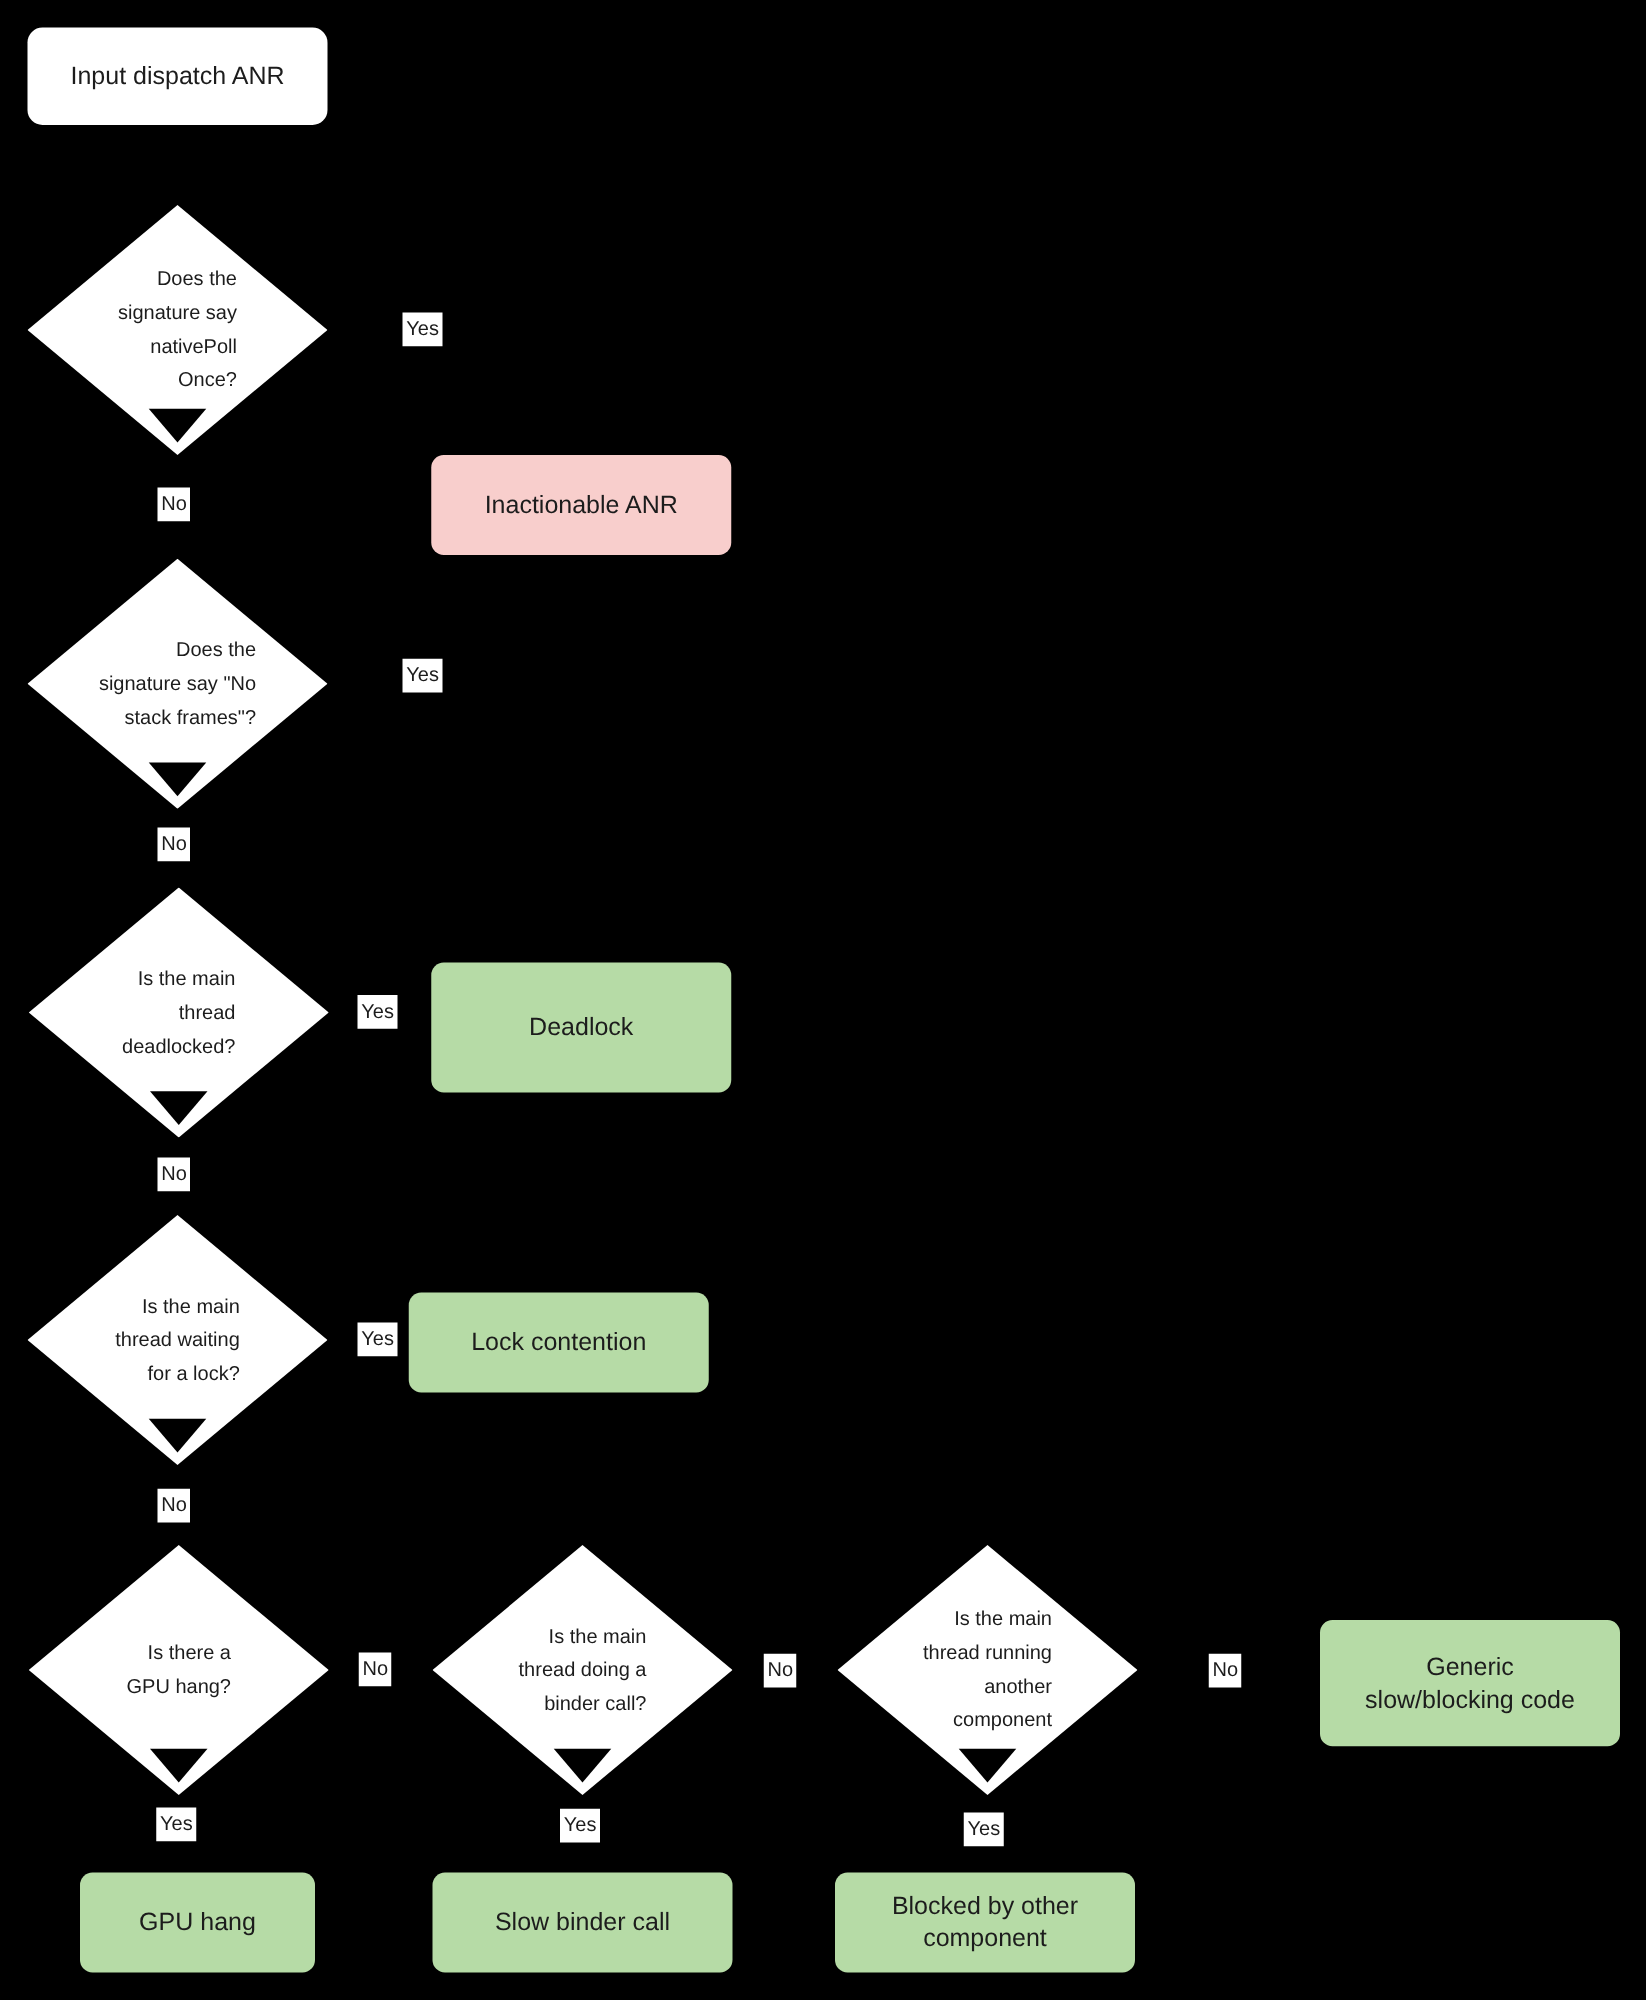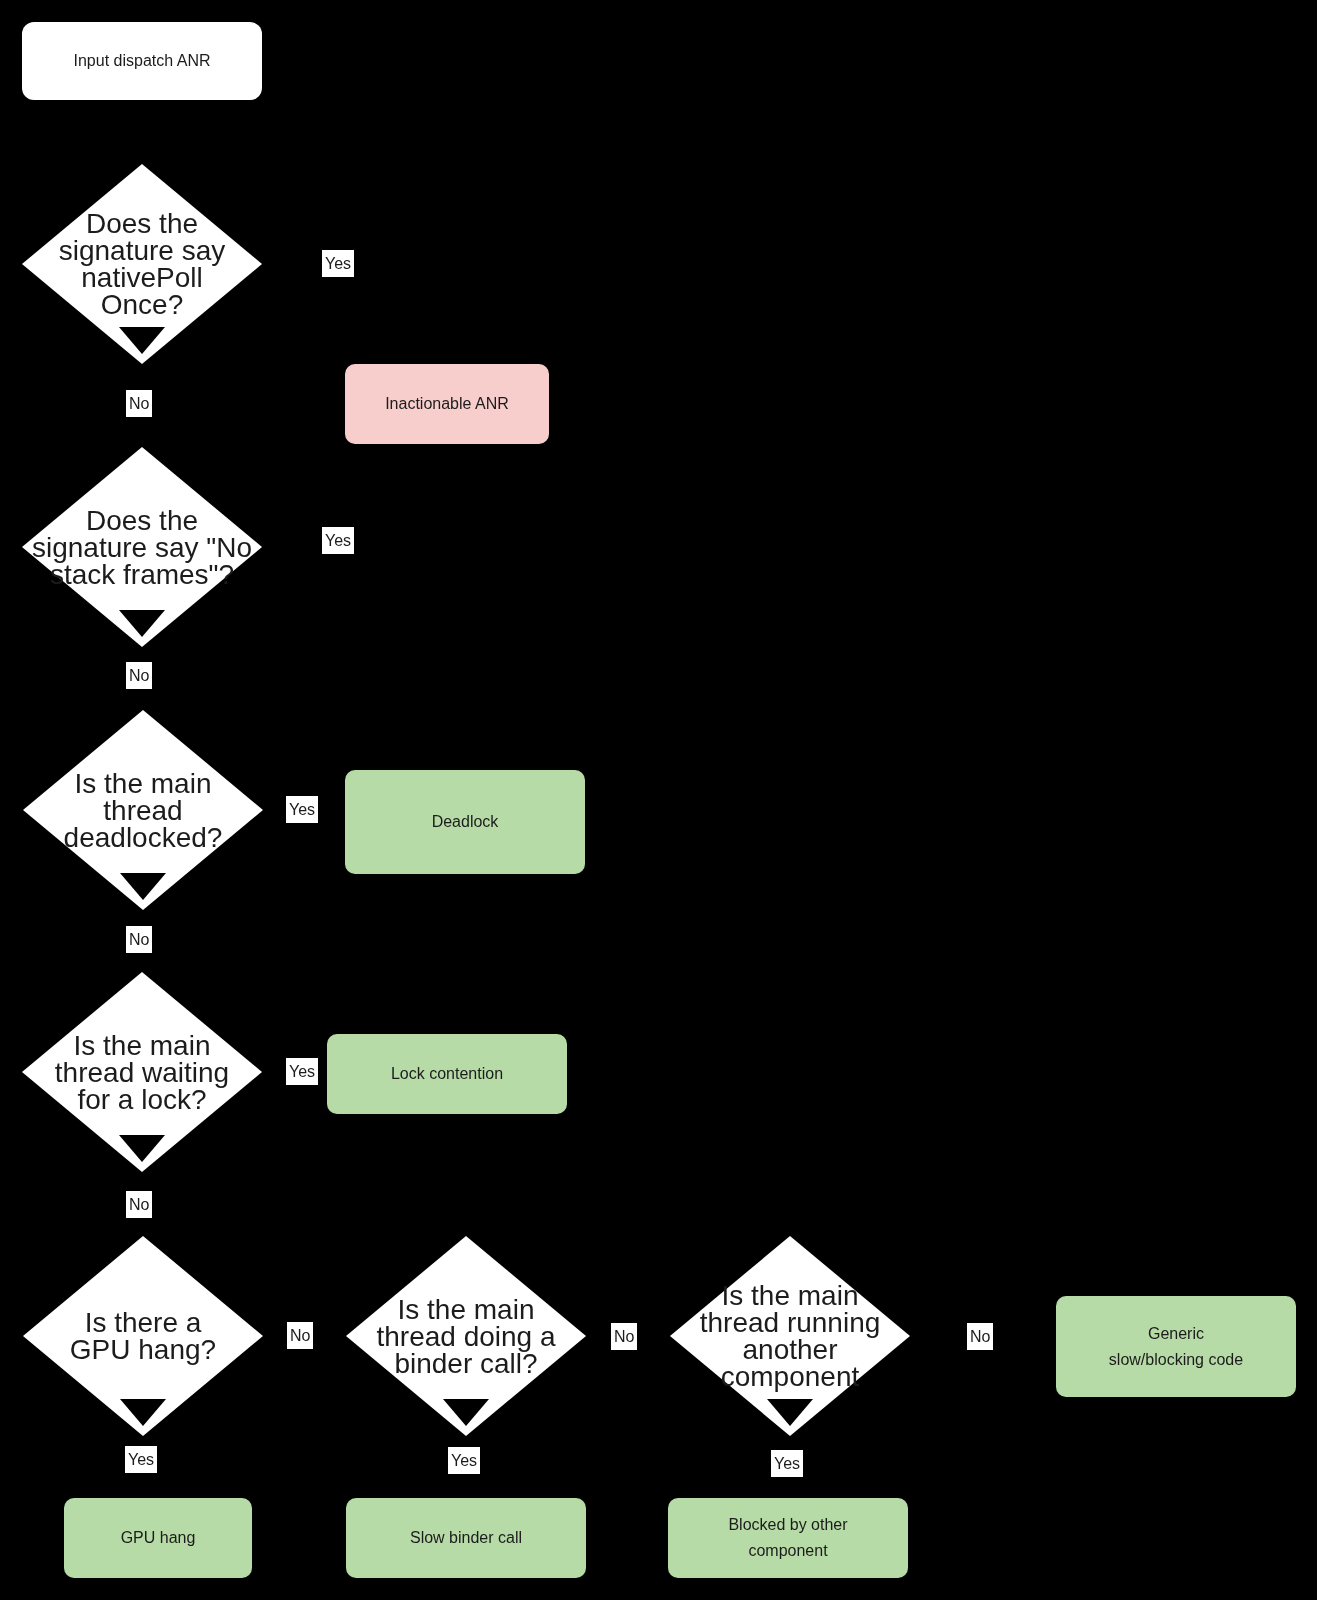--- a/index.html
+++ b/index.html
@@ -15,21 +15,21 @@
     overflow: hidden;
     color: var(--text, #1c1c1c);
   }
   .node {
     position: absolute;
     display: flex;
     align-items: center;
     justify-content: center;
     text-align: center;
     white-space: pre-line;
-    font-size: 16px;
+    font-size: 20px;
     line-height: 26px;
     border-radius: 10px;
     box-sizing: border-box;
   }
   .start-node  { background: var(--node-fill, #fff); border-radius: 12px; }
   .outcome-good { background: var(--outcome-green, #b6dba6); }
   .outcome-bad  { background: var(--outcome-pink, #f8cecc); }
   .diamond {
     position: absolute;
     width: 240px;
@@ -42,23 +42,23 @@
     display: block;
   }
   .dfill { fill: var(--node-fill, #fff); }
   .notch { fill: var(--canvas-bg, #000); }
   .dtext {
     position: absolute;
     inset: 0;
     display: flex;
     align-items: center;
     justify-content: center;
-    text-align: center;
+    text-align: right;
     white-space: pre-line;
-    font-size: 28px;
+    font-size: 16px;
     line-height: 27px;
   }
   .edge-label {
     position: absolute;
     background: var(--label-bg, #fff);
     color: var(--text, #1c1c1c);
     font-size: 16px;
     line-height: 27px;
     padding: 0 3px;
     white-space: nowrap;
@@ -135,21 +135,21 @@
     <svg viewBox="0 0 240 200">
       <polygon class="dfill" points="120,0 240,100 120,200 0,100"></polygon>
       <polygon class="notch" points="97,163 143,163 120,190"></polygon>
     </svg>
     <div class="dtext">Is the main
 thread running
 another
 component</div>
   </div>
 
-  <div class="node outcome-bad" style="left:345px; top:364px; width:204px; height:80px;">Inactionable ANR</div>
+  <div class="node outcome-bad" style="left:345px; top:364px; width:240px; height:80px;">Inactionable ANR</div>
 
   <div class="node outcome-good" style="left:345px; top:770px; width:240px; height:104px;">Deadlock</div>
 
   <div class="node outcome-good" style="left:327px; top:1034px; width:240px; height:80px;">Lock contention</div>
 
   <div class="node outcome-good" style="left:1056px; top:1296px; width:240px; height:101px;">Generic
 slow/blocking code</div>
 
   <div class="node outcome-good" style="left:22px; top:1498px; width:188px; height:80px;margin-left:42px;">GPU hang</div>
 

